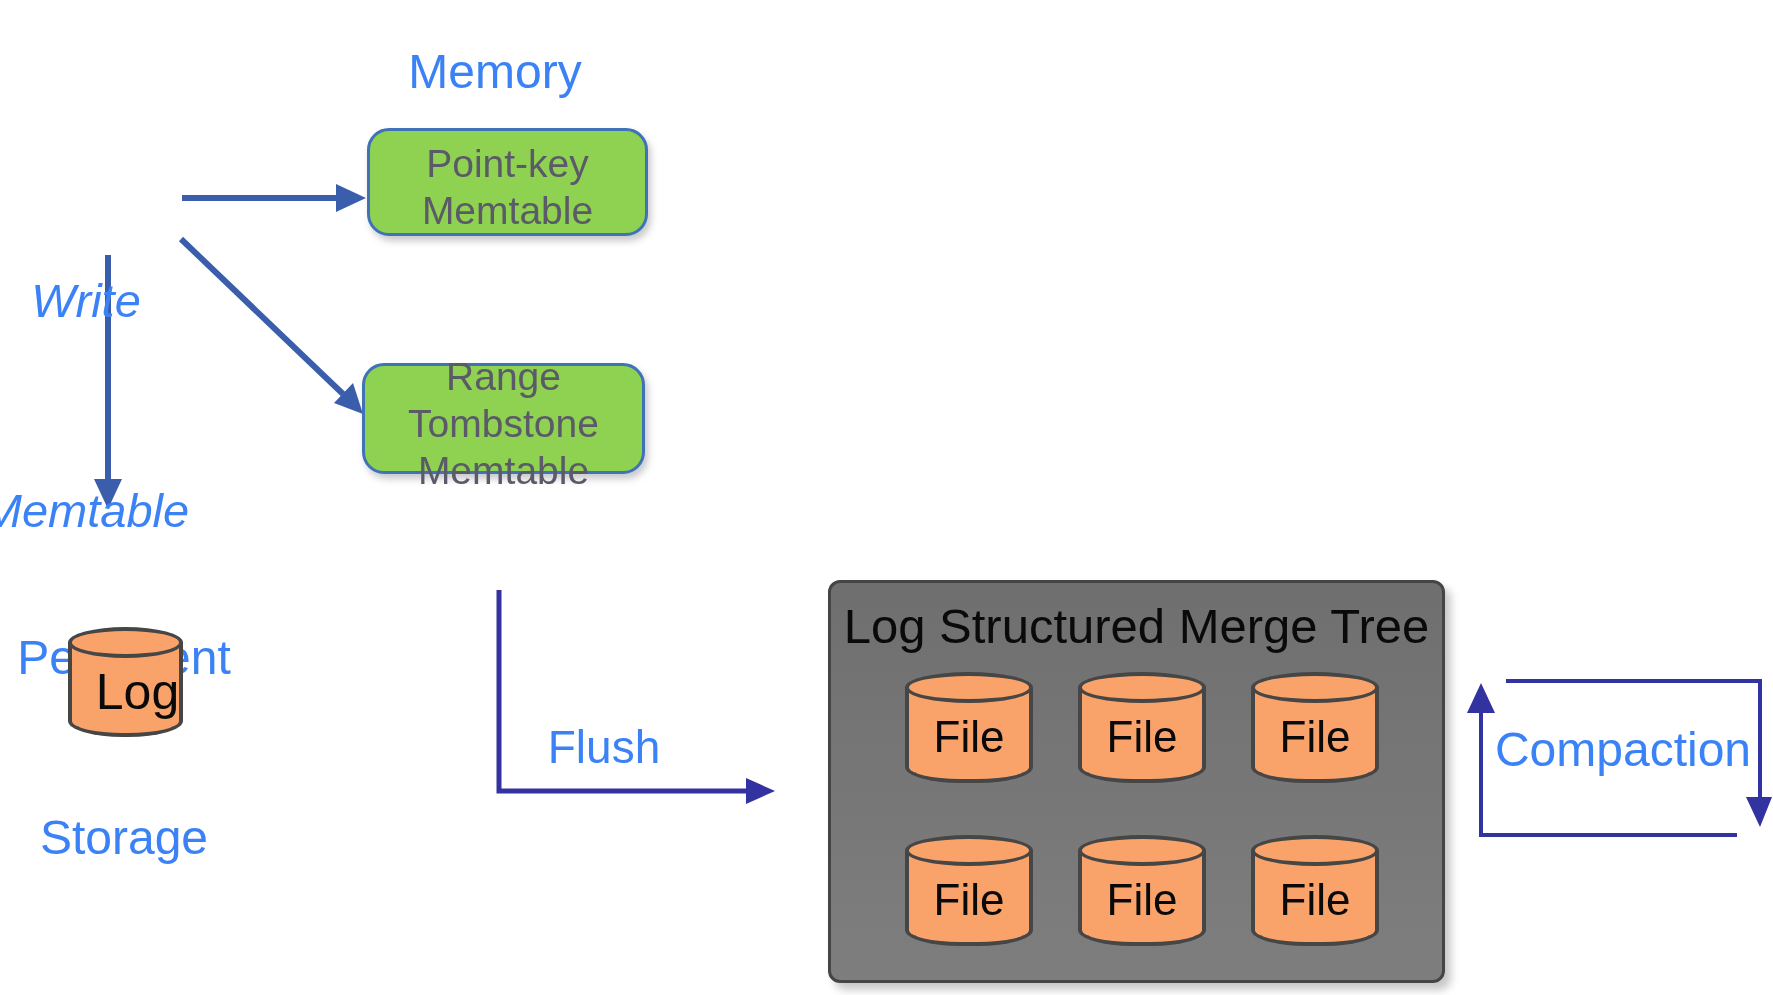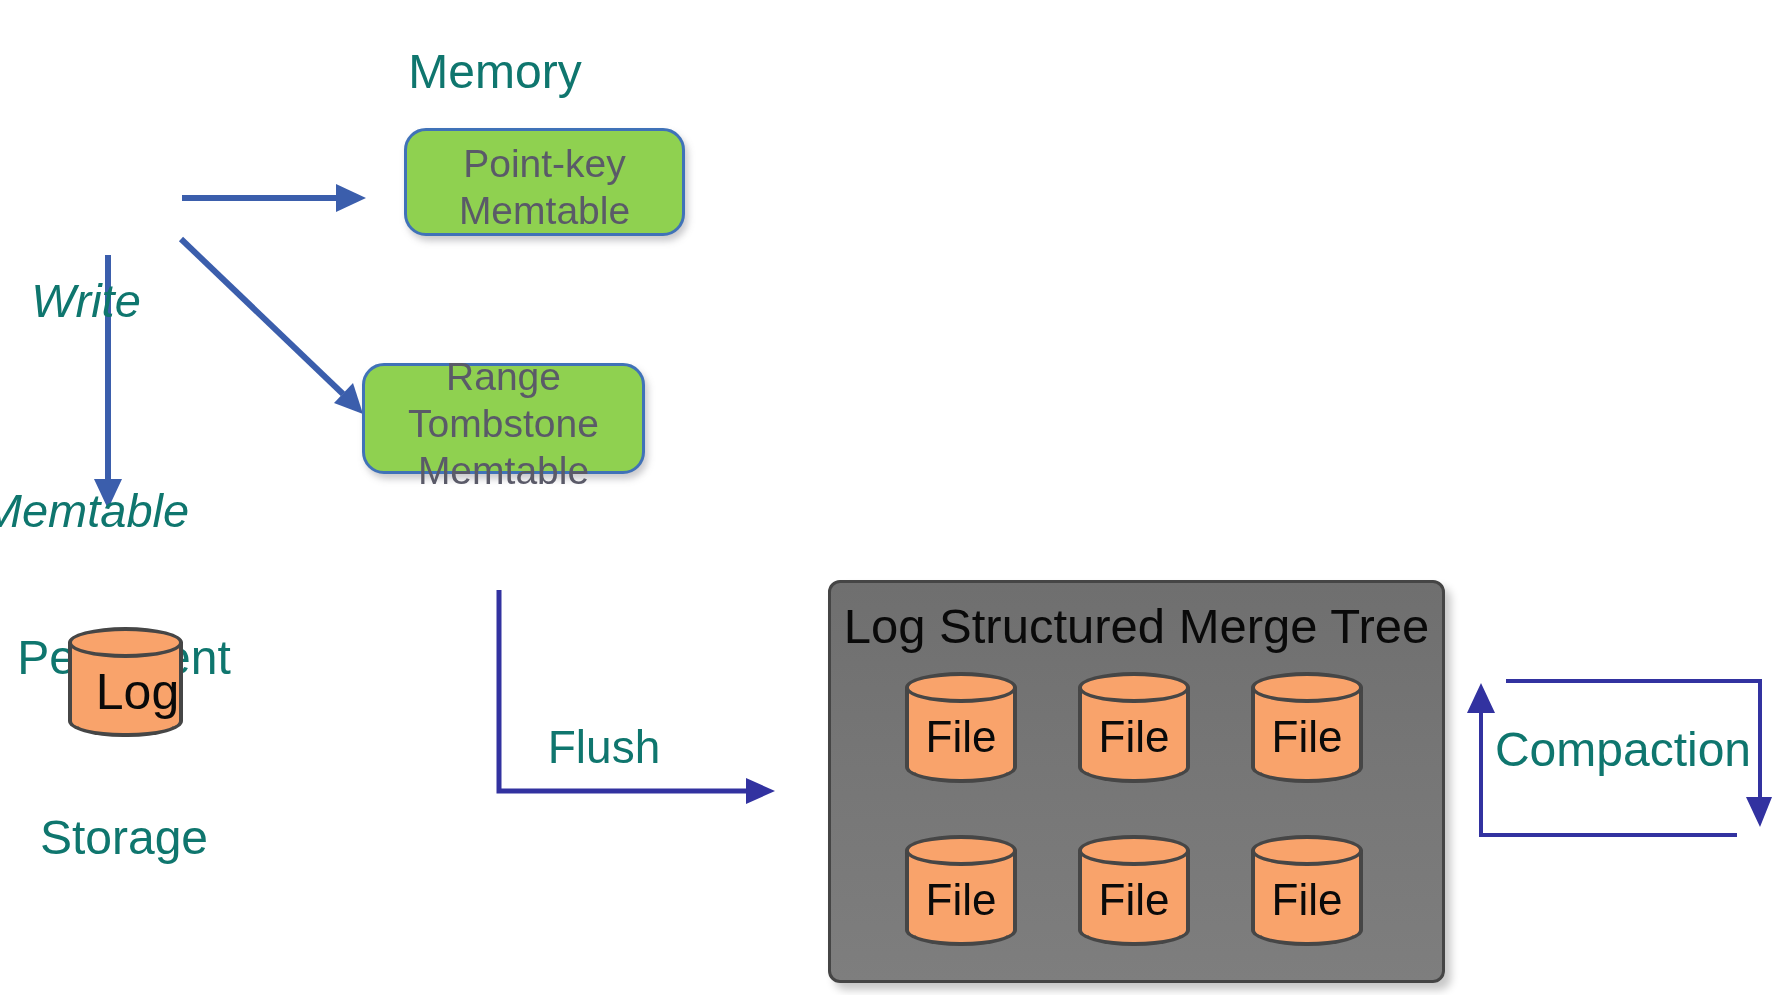--- a/index.html
+++ b/index.html
@@ -6,21 +6,21 @@
   body{font-family:"Liberation Sans", sans-serif; color:#0d0d0d;}
   #canvas{
     position:relative;
     width:1773px;height:995px;
     background:#ffffff;
     overflow:hidden;
   }
   svg.arrow-layer{position:absolute;left:0;top:0;width:1773px;height:995px;pointer-events:none;}
 
   
-  .lbl{position:absolute;white-space:pre;color:#0f766e;}
+  .lbl{position:absolute;white-space:pre;color:#3b82f6;}
   .lbl.center{transform:translateX(-50%);text-align:center;}
   #memory-label{left:495px;top:44px;font-size:48px;}
   #write-request-label{left:86px;top:126px;font-size:47px;line-height:70px;font-style:italic;}
   #persistent-label{left:124px;top:508px;font-size:48px;line-height:60px;}
   #flush-label{left:604px;top:720px;font-size:46px;}
   #compaction-label{left:1623px;top:722px;font-size:48px;}
 
   
   .green-box{
     position:absolute;
@@ -28,21 +28,21 @@
     border:3px solid #4072B8;
     border-radius:22px;
     box-sizing:border-box;
     display:flex;flex-direction:column;justify-content:center;align-items:center;
     padding-top:10px;
     color:#5A5A68;
     font-size:39px;line-height:47px;
     text-align:center;
     box-shadow:3px 5px 7px rgba(100,100,110,0.35);
   }
-  #pointkey-box{left:367px;top:128px;width:281px;height:108px;margin-left:37px;}
+  #pointkey-box{left:367px;top:128px;width:281px;height:108px;}
   #rangetombstone-box{left:362px;top:363px;width:283px;height:111px;}
 
   
   #lsm-box{
     position:absolute;left:828px;top:580px;width:617px;height:403px;
     background:linear-gradient(#6f6f6f,#7e7e7e);
     border:3px solid #454545;
     border-radius:12px;
     box-sizing:border-box;
     box-shadow:6px 7px 9px rgba(0,0,0,0.22);
@@ -65,21 +65,21 @@
     position:absolute;left:0;right:0;top:0;height:31px;
     background:#F9A36B;
     border:4px solid #464646;
     border-radius:50%;
     box-sizing:border-box;
   }
   .cyl .cyl-label{
     position:absolute;left:0;right:0;top:40px;
     text-align:center;font-size:44px;color:#0a0a0a;
   }
-  .file-cyl{width:112px;height:111px;}
+  .file-cyl{width:128px;height:111px;}
   #file-cyl-0{left:74px;top:89px;}  #file-cyl-1{left:247px;top:89px;}  #file-cyl-2{left:420px;top:89px;}
   #file-cyl-3{left:74px;top:252px;} #file-cyl-4{left:247px;top:252px;} #file-cyl-5{left:420px;top:252px;}
   #log-cyl{left:68px;top:627px;width:115px;height:110px;}
   #log-cyl .cyl-label{top:36px;font-size:50px;margin-left:24px;}
 </style>
 </head>
 <body>
 
 <div id="canvas">
 

